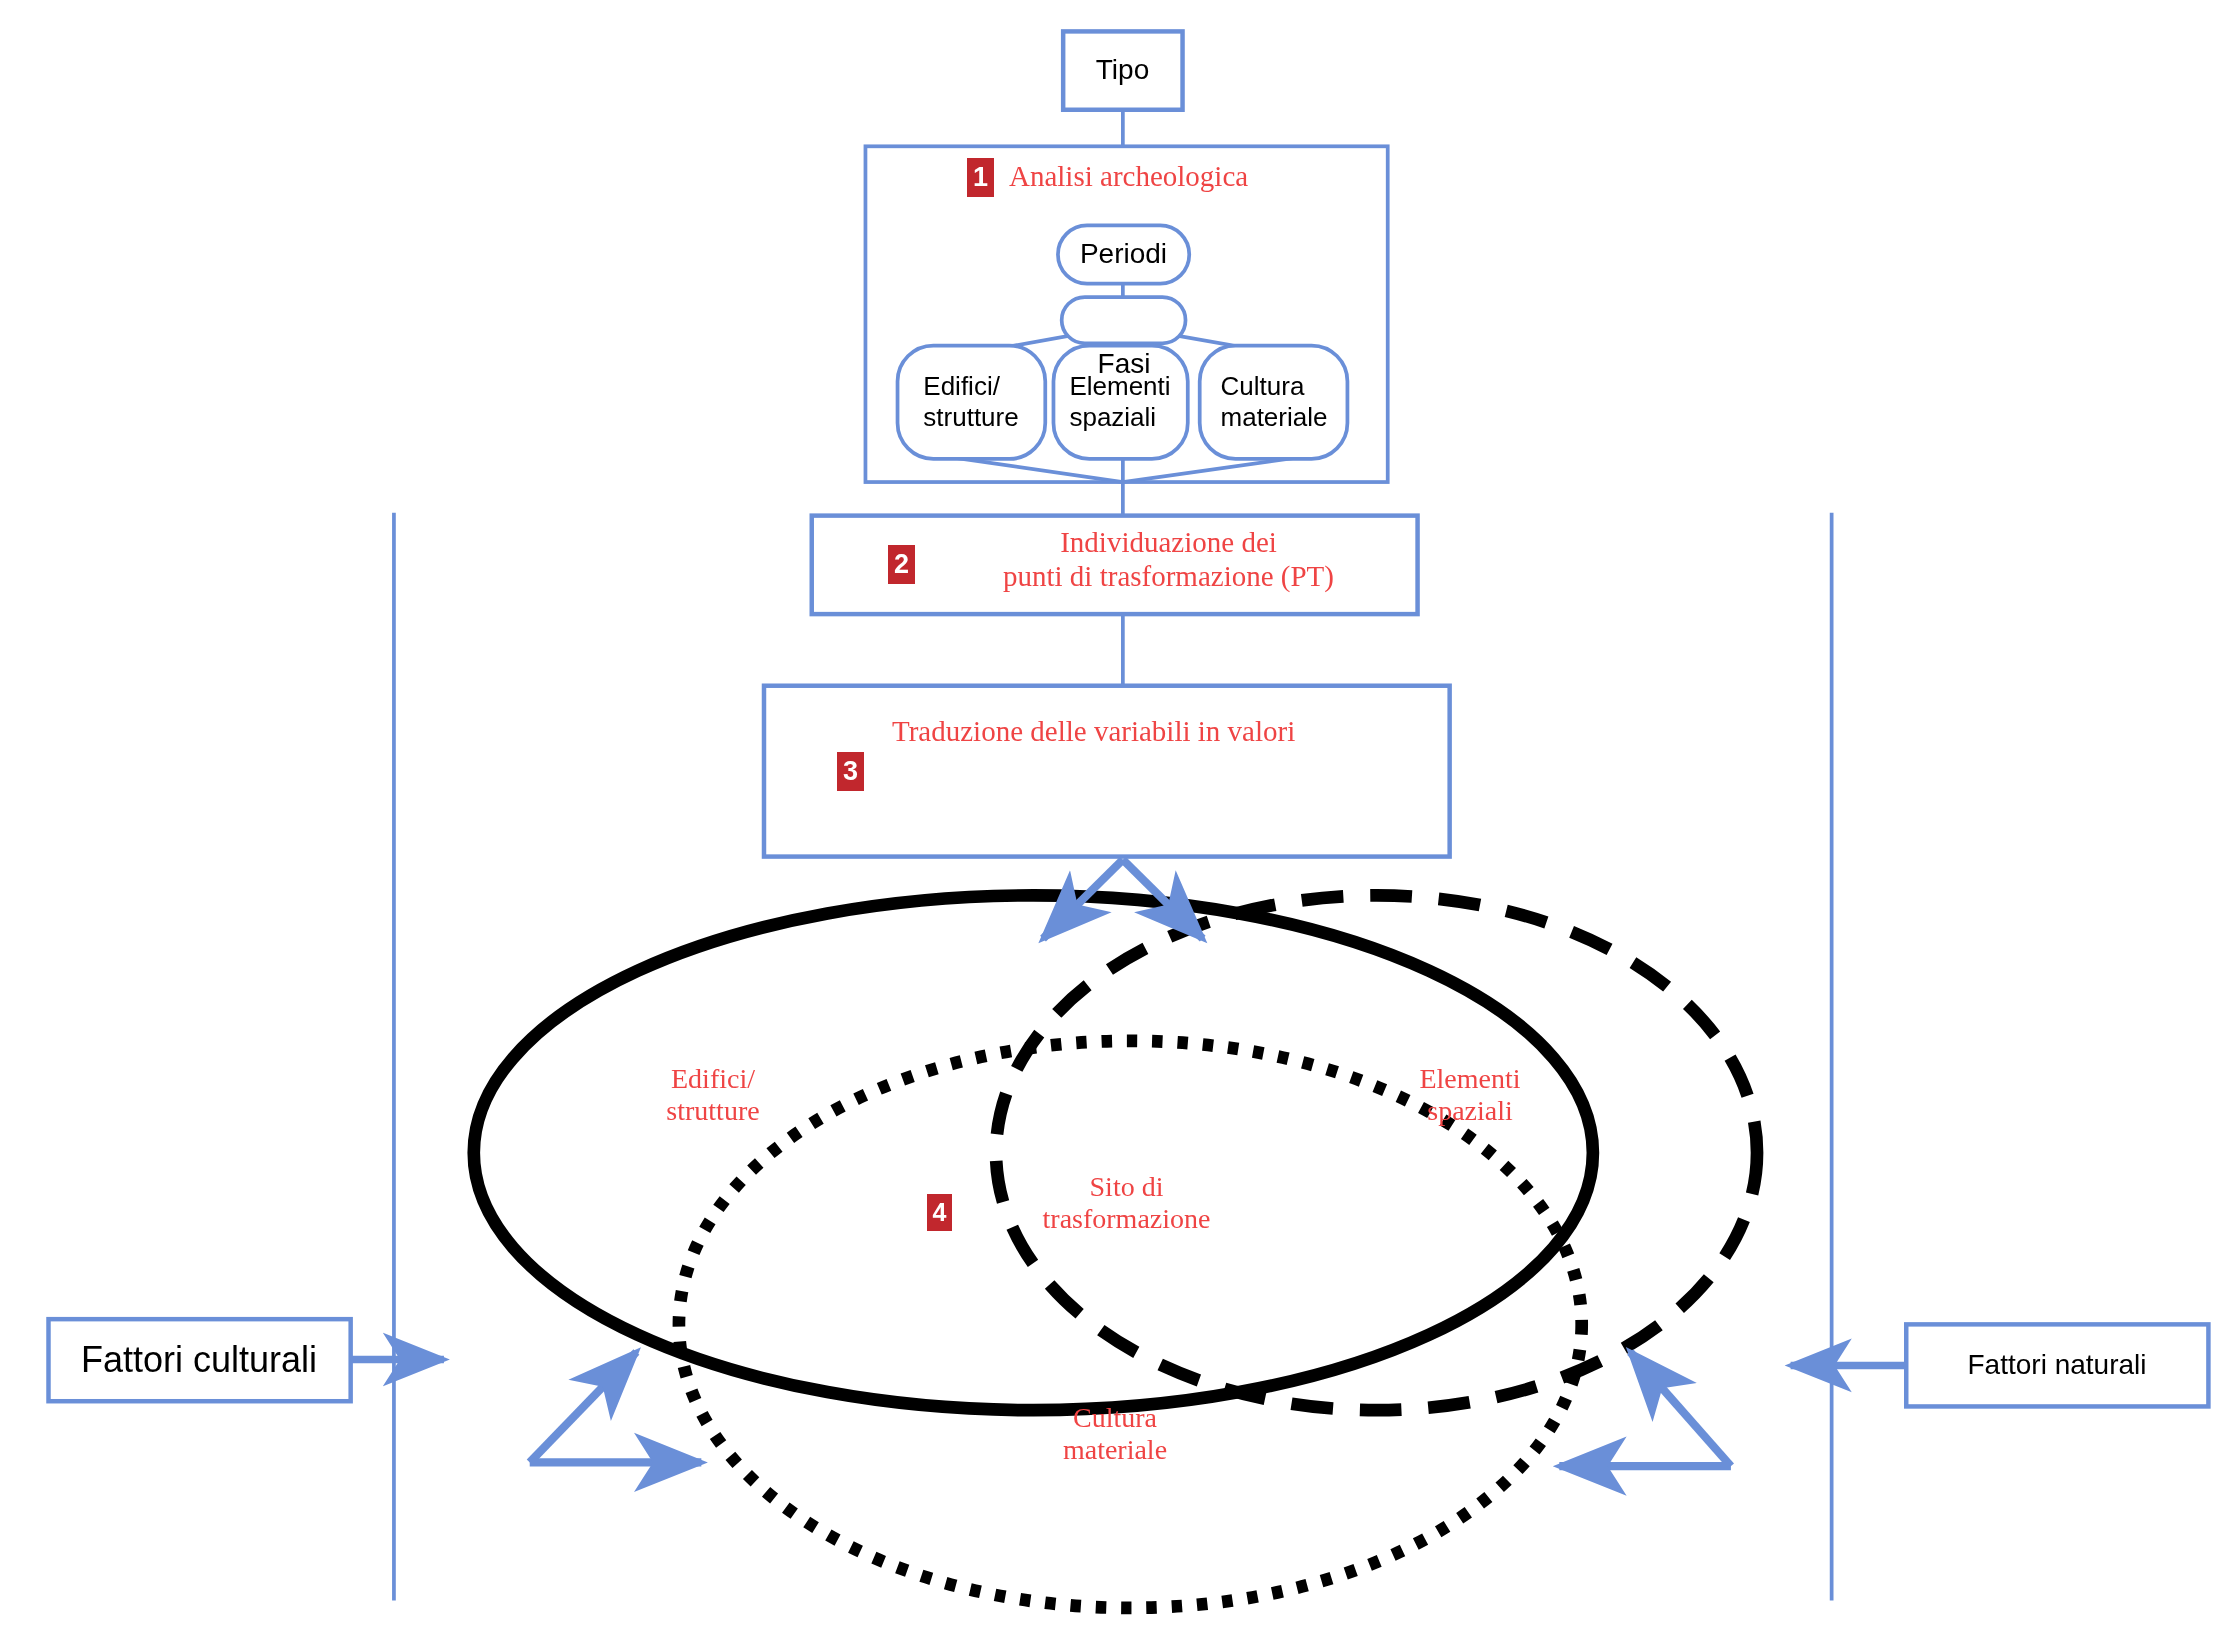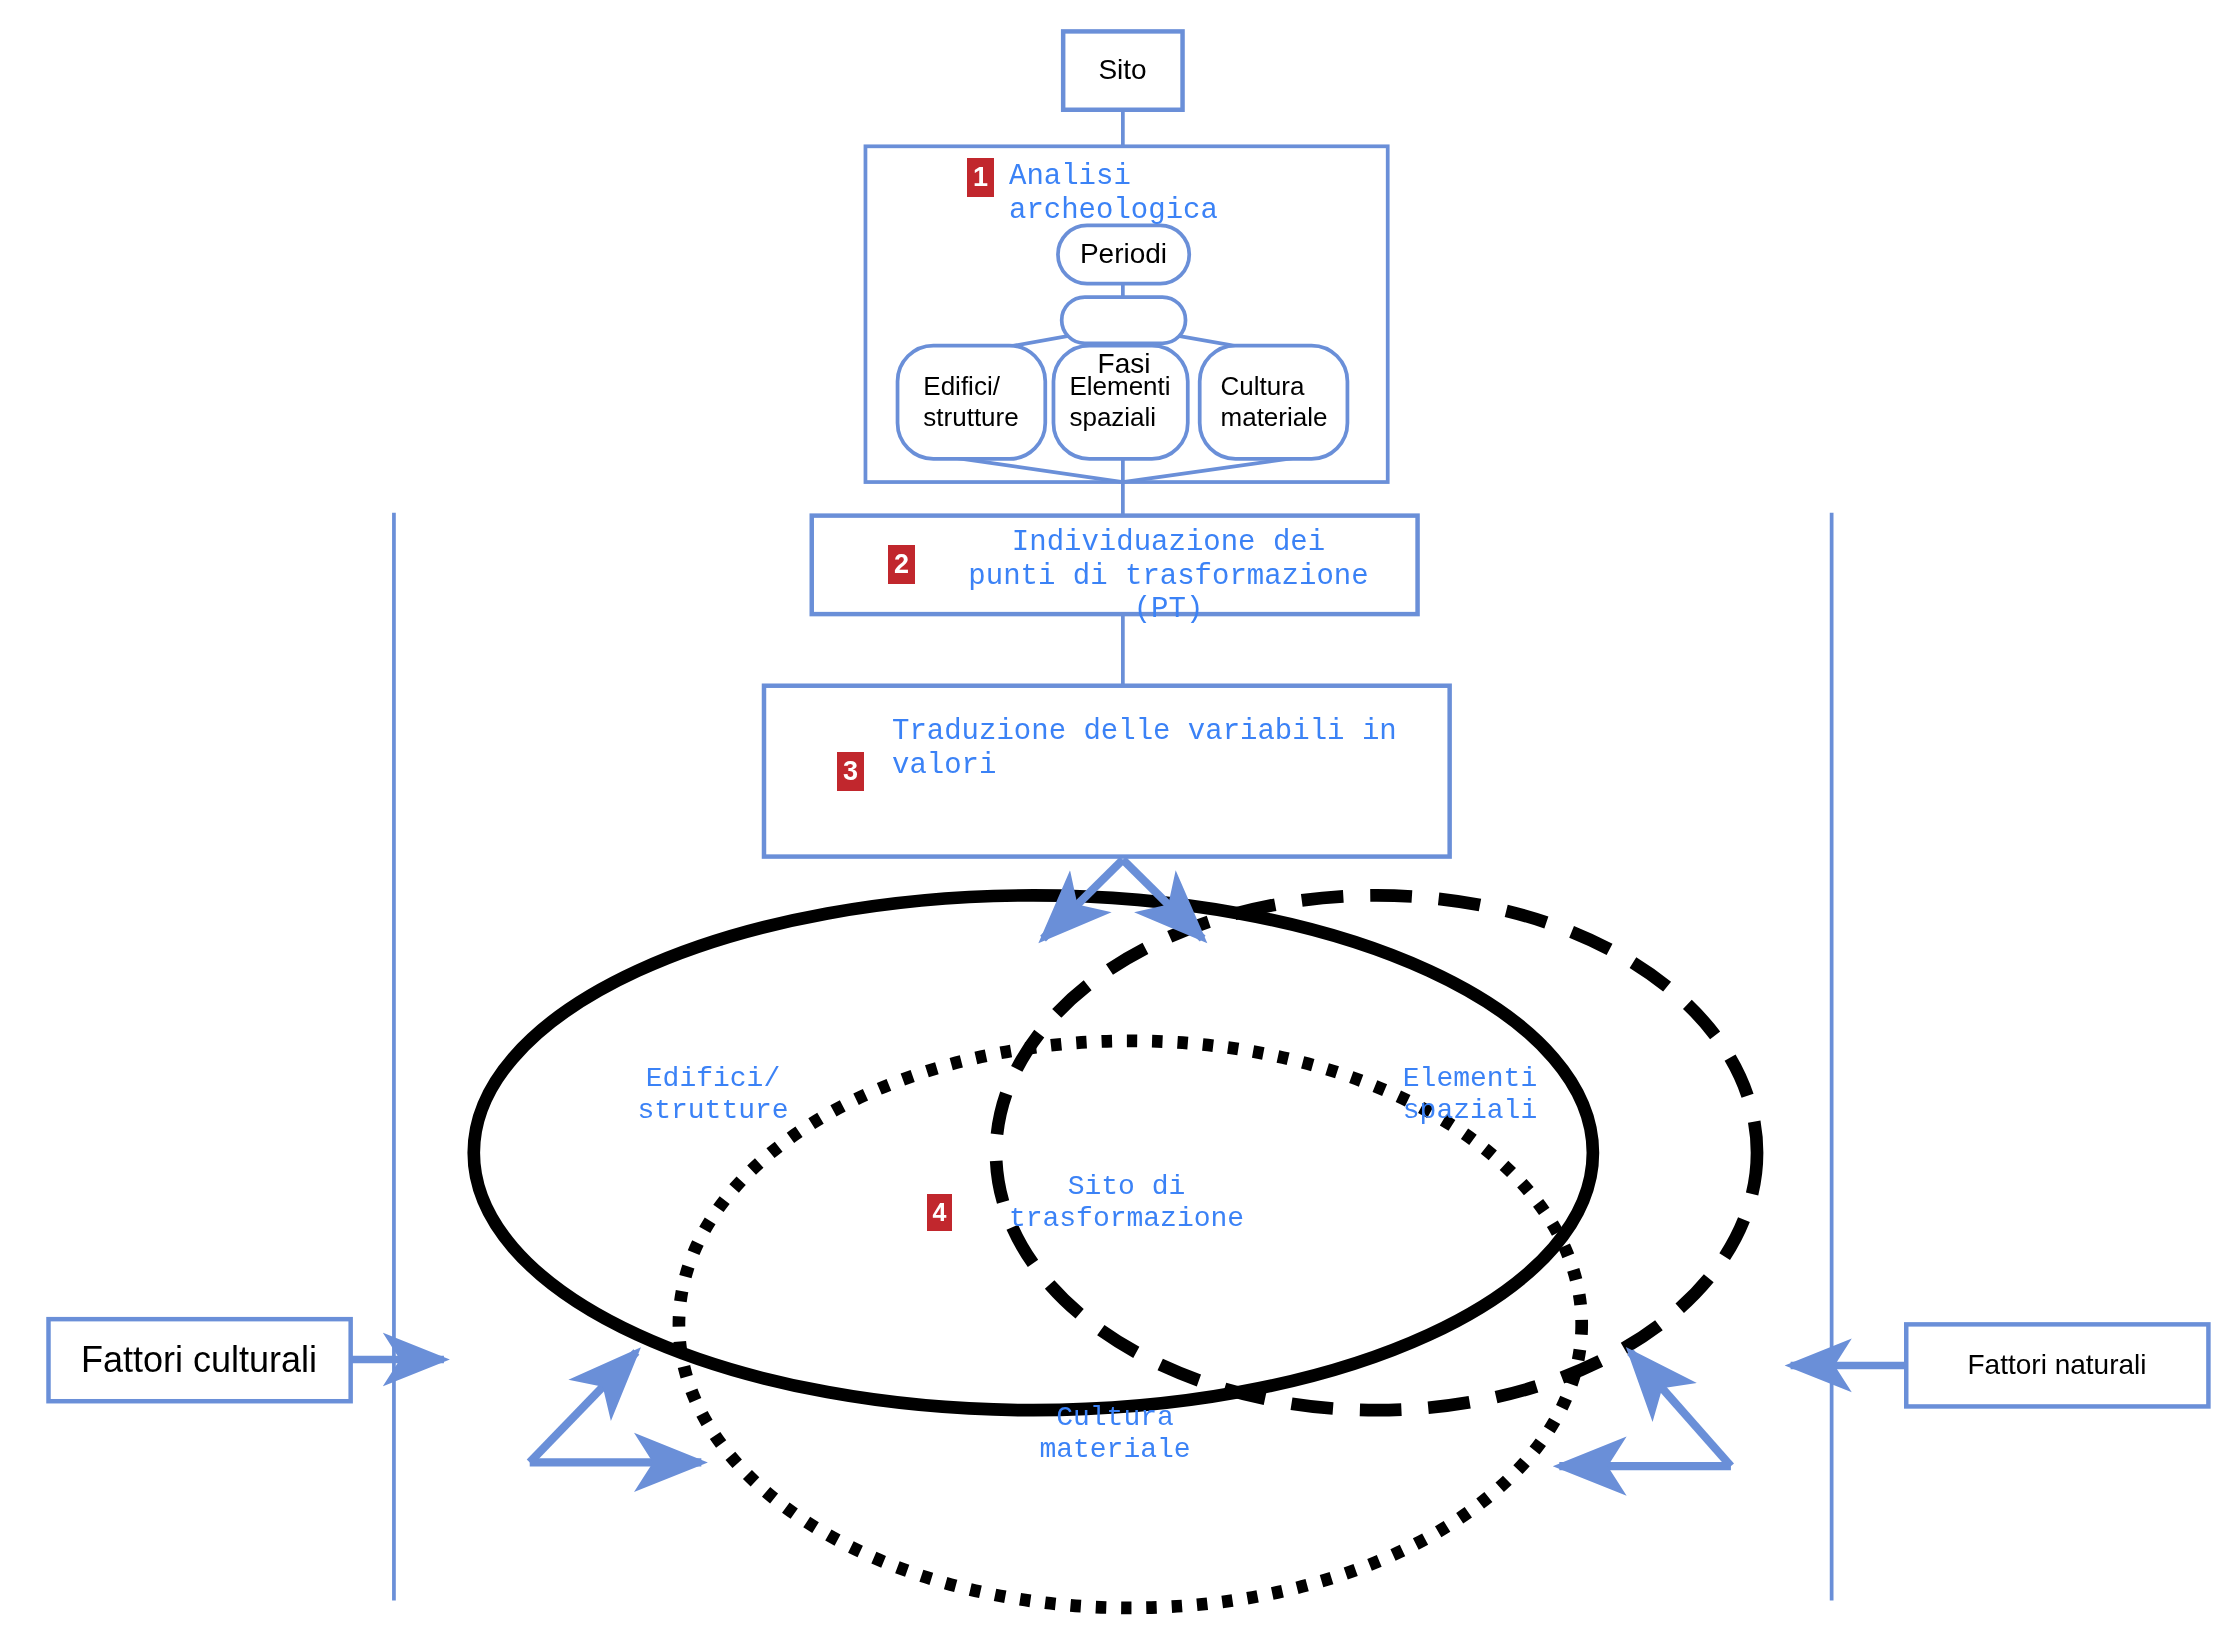--- a/index.html
+++ b/index.html
@@ -6,22 +6,22 @@
   #stage{
     position:relative;
     width:2239px;height:1649px;
     background:#ffffff;
     font-family:"Liberation Sans", sans-serif;
     overflow:hidden;
   }
   #svgroot{position:absolute;left:0;top:0;width:2239px;height:1649px;}
   .lbl{
     position:absolute;
-    color:#3b82f6;
-    font-family:Liberation Mono, monospace;
+    color:#ef4444;
+    font-family:Liberation Serif, serif;
     text-align:center;
     line-height:1.16;
     white-space:pre-line;
     user-select:none;
   }
   .badge{
     position:absolute;
     color:#ffffff;
     background:#C1272D;
     font-family:"Liberation Sans", sans-serif;
@@ -107,21 +107,21 @@
     </g>
     <g stroke="#6A8FD8" fill="none" stroke-width="11">
       <line x1="2320" y1="1965" x2="2185" y2="1812" marker-end="url(#arrowBlue)"></line>
       <line x1="2320" y1="1965" x2="2090" y2="1965" marker-end="url(#arrowBlue)"></line>
     </g>
 
     <rect x="65" y="1768" width="405" height="110" fill="#ffffff" stroke="#6A8FD8" stroke-width="6"></rect>
     <rect x="2555" y="1775" width="405" height="110" fill="#ffffff" stroke="#6A8FD8" stroke-width="6"></rect>
   </svg>
 
-  <div class="boxlabel" style="left:1063px;top:31px;width:119px;height:78px;font-size:28px;">Sito</div>
+  <div class="boxlabel" style="left:1063px;top:31px;width:119px;height:78px;font-size:28px;">Tipo</div>
 
   <div class="badge" style="left:967px;top:158px;width:27px;height:39px;font-size:27px;">1</div>
   <div class="lbl" style="left:1009px;top:160px;width:313px;font-size:29px;text-align:left;">Analisi archeologica</div>
 
   <div class="boxlabel" style="left:1058px;top:225px;width:131px;height:58px;font-size:28px;">Periodi</div>
   <div class="boxlabel" style="left:1062px;top:297px;width:124px;height:46px;font-size:28px;margin-top:44px;">Fasi</div>
   <div class="boxlabel" style="left:897px;top:345px;width:148px;height:113px;font-size:26px;white-space:pre-line;">Edifici/
 strutture</div>
   <div class="boxlabel" style="left:1053px;top:345px;width:134px;height:113px;font-size:26px;white-space:pre-line;">Elementi
 spaziali</div>

